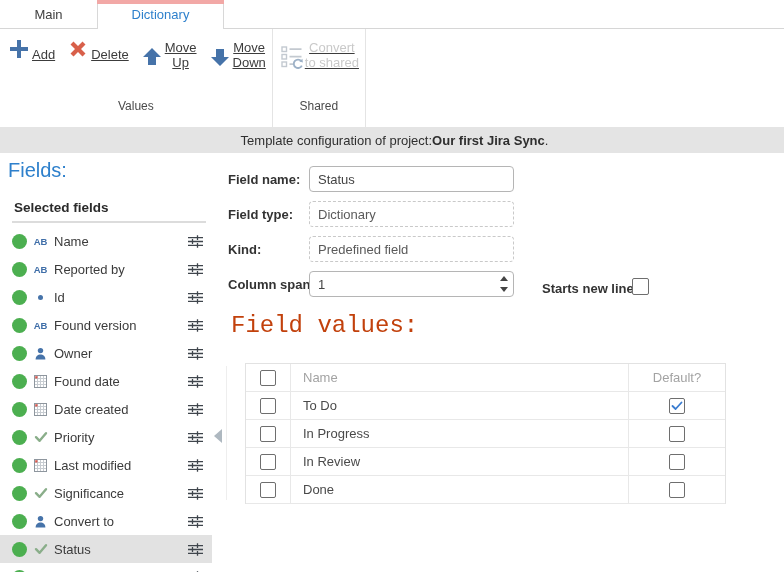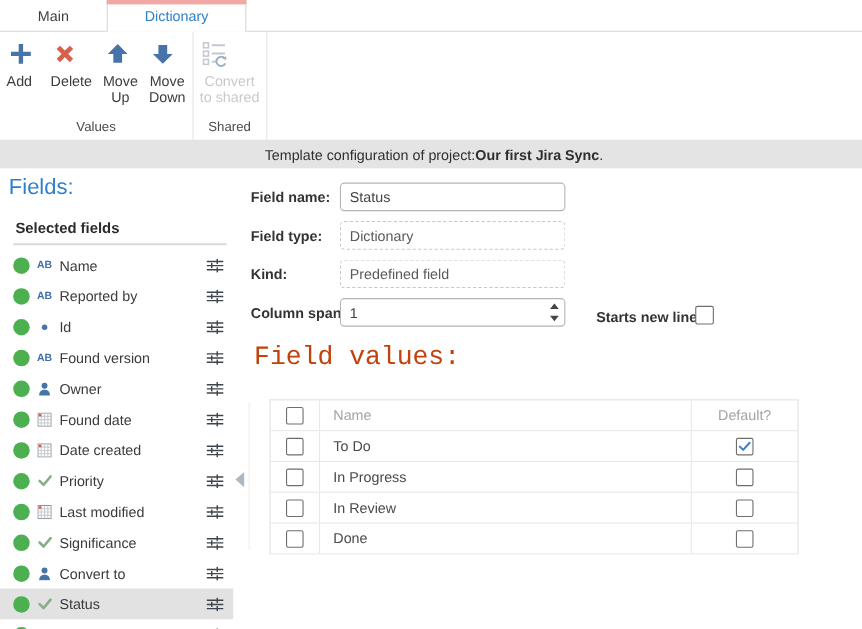--- a/index.html
+++ b/index.html
@@ -12,25 +12,25 @@
   .tab{position:absolute;top:0;height:29px;display:flex;align-items:center;justify-content:center;cursor:default;}
   .tab-main{left:0;width:97px;color:#3e3e3e;}
   .tab-dict{left:97px;width:125px;background:#fff;border-left:1px solid #d8d8d8;border-right:1px solid #d8d8d8;
             color:#2e80cc;z-index:2;}
   .tab-dict::before{content:"";position:absolute;left:-1px;right:-1px;top:0;height:4px;background:#f2a8a6;}
 
   
   .ribbon{position:absolute;top:29px;left:0;right:0;height:98px;display:flex;align-items:stretch;background:#fff;}
   .rgroup{display:flex;flex-direction:column;border-right:1px solid #e4e4e4;padding:0 1px;}
   .rbuttons{display:flex;flex:1;align-items:flex-start;}
-  .rbtn{display:flex;flex-direction:column;align-items:flex-start;padding:7px 5px 2px;min-width:30px;cursor:default;}
+  .rbtn{display:flex;flex-direction:row;align-items:flex-end;padding:7px 5px 2px;min-width:30px;cursor:default;text-decoration:underline;}
   .rbtn .ric{width:26px;height:26px;display:flex;align-items:center;justify-content:center;}
   .rbtn .rlabel{margin-top:4px;text-align:center;white-space:pre-line;line-height:15px;color:#3c3c3c;}
   .rbtn.disabled .rlabel{color:#c9c9c9;}
-  .rgroup-label{text-align:center;color:#4a4a4a;font-size:12px;padding:1px 0 5px;}
+  .rgroup-label{text-align:center;color:#4a4a4a;font-size:12px;padding:1px 0 14px;}
 
   
   .banner{position:absolute;top:127px;left:0;right:0;height:26px;background:#e4e4e4;
           display:flex;align-items:center;padding-left:5px;box-sizing:border-box;color:#2f2f2f;justify-content:center;}
   .banner b{font-weight:bold;}
 
   
   .fields-heading{position:absolute;left:8px;top:159px;font-size:20px;color:#2e80cc;}
   .selected-fields{position:absolute;left:14px;top:200px;font-weight:bold;color:#2b2b2b;font-size:13.5px;}
   .sf-underline{position:absolute;left:12px;top:221px;width:194px;height:2px;background:#dcdcdc;}

